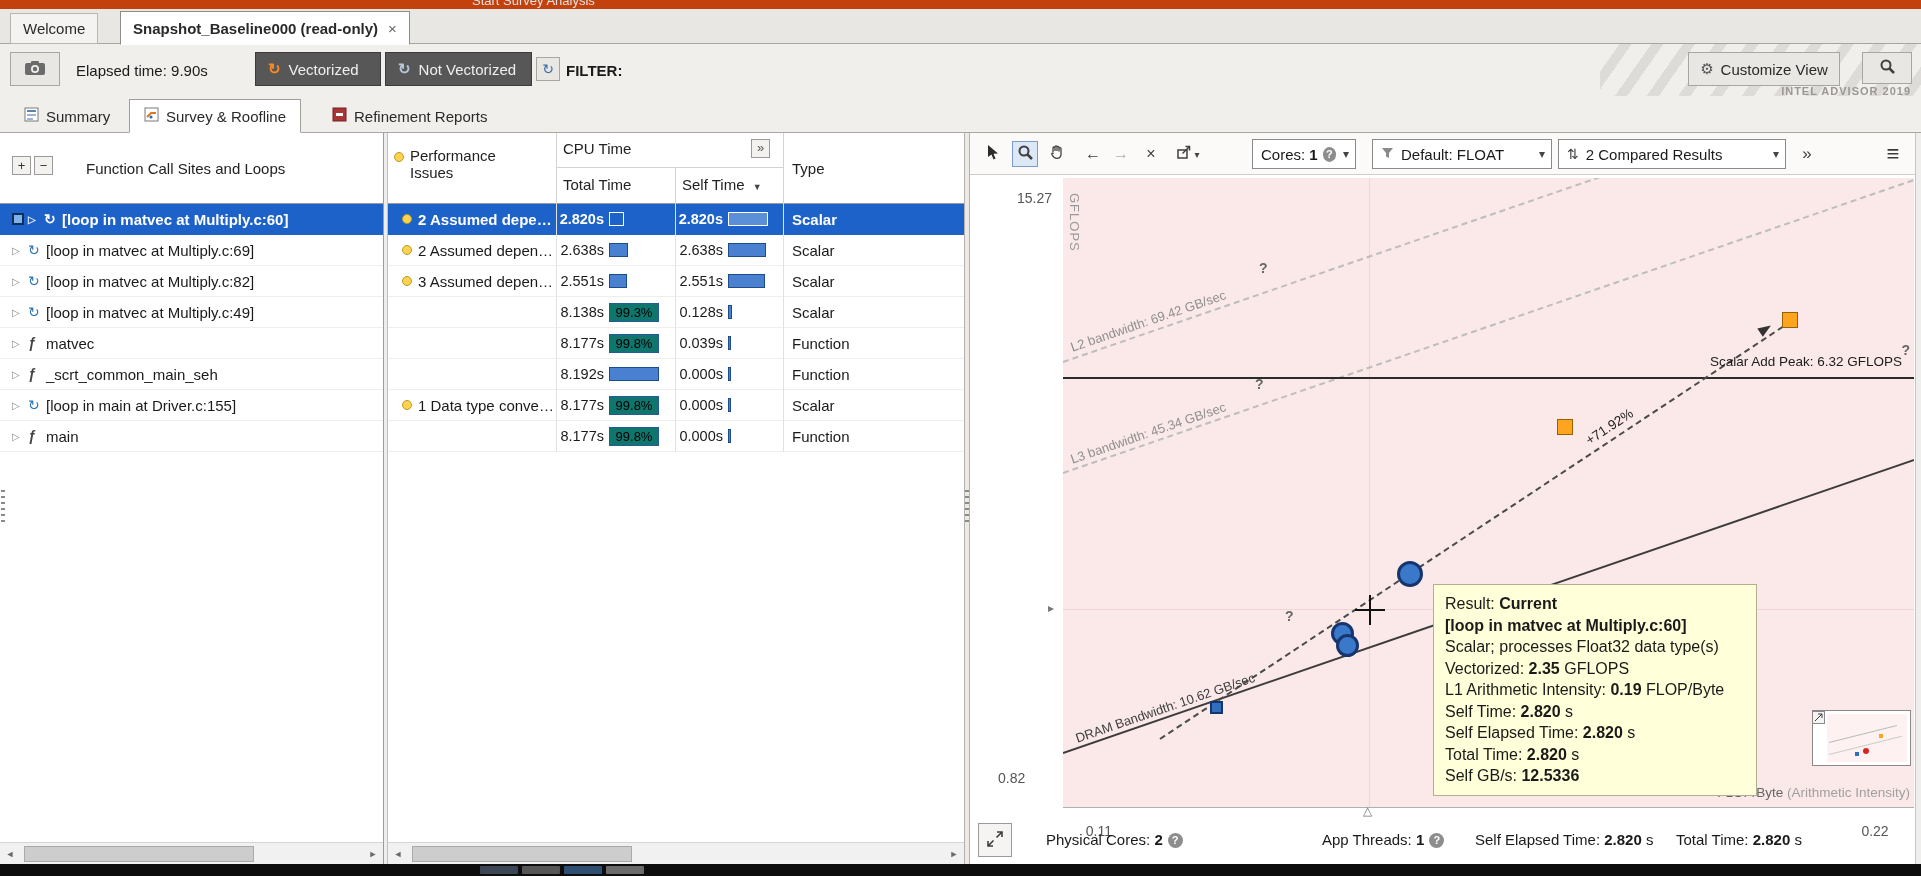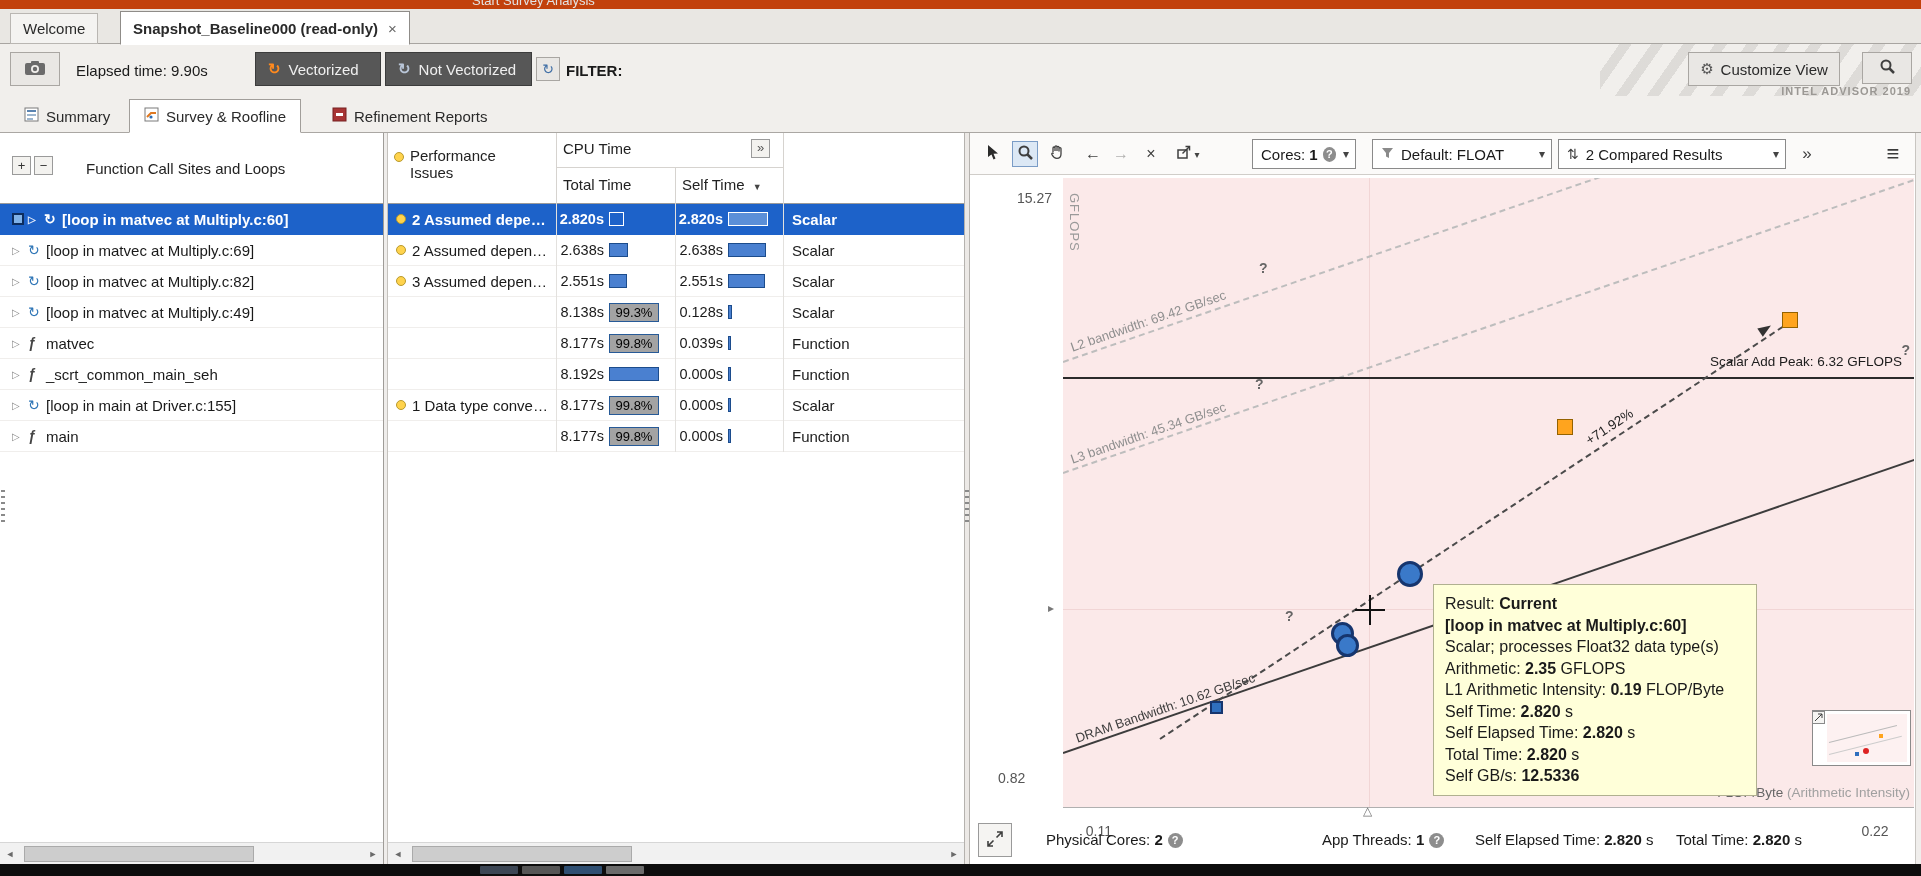--- a/index.html
+++ b/index.html
@@ -37,35 +37,35 @@
   .sq-btn{position:absolute;width:19px;height:19px;background:#f3f2ef;border:1px solid #9a9a9a;font-size:13px;line-height:16px;text-align:center;color:#333}
   .hdr-cell{position:absolute;color:#222}
   .hdr-border-r{border-right:1px solid #d6d3cf}
   .gsplitter{position:absolute;left:383px;top:0;width:5px;height:731px;background:#efedeb;border-left:1px solid #9f9c98;border-right:1px solid #c4c1bd}
   .grid-body{position:absolute;left:0;top:71px;width:964px}
   .grid-row{display:flex;height:31px;align-items:center;border-bottom:1px solid #f0eeec;background:#fff}
   .grid-row.selected{background:#1d62c9;color:#fff;font-weight:bold;border-bottom-color:#1d62c9}
   .cell{display:flex;align-items:center;height:31px}
   .cell-fn{width:383px;padding-left:12px;overflow:hidden;white-space:nowrap}
   .gsplit{width:5px;height:31px;background:#efedeb;border-left:1px solid #9f9c98;border-right:1px solid #c4c1bd;flex:none}
-  .cell-perf{width:169px;padding-left:8px;border-right:1px solid #e3e1de;overflow:hidden;white-space:nowrap}
+  .cell-perf{width:169px;padding-left:14px;border-right:1px solid #e3e1de;overflow:hidden;white-space:nowrap}
   .cell-total{width:119px;border-right:1px solid #e3e1de}
   .cell-self{width:108px;border-right:1px solid #e3e1de}
   .cell-type{flex:1;padding-left:8px}
   .expander{color:#8a8a8a;font-size:10px;width:16px;flex:none}
   .grid-row.selected .expander{color:#e8eefb}
   .row-icon{width:18px;flex:none;font-size:14px}
   .row-icon.loop{color:#2e75b6}
   .row-icon.fn{color:#444;font-style:italic;font-weight:bold}
   .grid-row.selected .row-icon{color:#fff}
   .num{width:52px;text-align:right;padding-right:5px;flex:none;font-size:14.5px}
   .tbar{height:14px;background:#4a80d0;border:1px solid #1c4c8c;flex:none}
   .tbar.outline{background:transparent;border:1px solid #fff}
   .tbar.selbar{background:#5b8fd8;border-color:#fff}
-  .pct{width:50px;height:19px;line-height:17px;text-align:center;font-size:13px;background:#a3a3a3;border:1px solid #275a97;color:#000;flex:none;font-weight:normal}
+  .pct{width:50px;height:19px;line-height:17px;text-align:center;font-size:13px;background:#0f766e;border:1px solid #275a97;color:#000;flex:none;font-weight:normal}
   .bulb{width:10px;height:10px;border-radius:50%;background:#ffd34d;border:1px solid #b99a2e;margin-right:6px;flex:none}
   
   .hscroll{position:absolute;height:22px;background:#f1f1f1;border-top:1px solid #d6d6d6}
   .sb-arrow{position:absolute;top:0;width:20px;height:22px;text-align:center;line-height:22px;font-size:9px;color:#6a6a6a;background:#f1f1f1}
   .sb-thumb{position:absolute;top:3px;height:16px;background:#cdcdcd;border:1px solid #aaa}
   .grip{position:absolute;width:4px;height:36px;background:repeating-linear-gradient(0deg,#8a8a8a 0 2px,transparent 2px 6px)}
   
   .vsplit{left:964px;top:133px;width:6px;height:731px;background:#ece9e6;border-left:1px solid #b5b2ae;border-right:1px solid #b5b2ae}
   .right-strip{left:1915px;top:133px;width:6px;height:731px;background:#f0eeec;border-left:1px solid #c8c5c1}
   
@@ -199,20 +199,21 @@
       <div class="hdr-cell" style="left:86px;top:0;height:71px;line-height:71px">Function Call Sites and Loops</div>
       <div class="hdr-cell hdr-border-r" style="left:557px;top:0;width:227px;height:35px;border-bottom:1px solid #d6d3cf;padding:7px 0 0 6px">
         <span>CPU Time</span>
         <span class="sq-btn" style="left:194px;top:6px;color:#555"><span>»</span></span>
       </div>
       <div class="hdr-cell hdr-border-r" style="left:557px;top:35px;width:119px;height:36px;padding:8px 0 0 6px">Total Time</div>
       <div class="hdr-cell hdr-border-r" style="left:676px;top:35px;width:108px;height:36px;padding:8px 0 8px 6px">
         <span>Self Time</span>
         <span style="font-size:9px;color:#444;margin-left:4px">▼</span>
       </div>
+      <div class="hdr-cell" style="left:784px;top:0;width:180px;height:71px;line-height:71px;padding-left:8px">Type</div>
     </div>
     <div class="gsplitter"></div>
 
     <div class="grid-body">
 
       <div class="grid-row selected">
         <div class="cell cell-fn">
           <span style="width:12px;height:12px;border:2px solid #0d2d5e;background:#7fb2e8;flex:none;margin-right:4px"></span>
           <span class="expander">▷</span>
           <span class="row-icon loop">↻</span>
@@ -487,21 +488,21 @@
       <div class="pt-square" style="left:494px;top:241px;width:16px;height:16px"></div>
       <div class="pt-square" style="left:719px;top:134px;width:16px;height:16px"></div>
 
       <div style="position:absolute;left:292px;top:431px;width:30px;height:2px;background:#111"></div>
       <div style="position:absolute;left:306px;top:417px;width:2px;height:30px;background:#111"></div>
 
       <div class="tooltip">
         <div><span>Result: </span><b>Current</b><span></span></div>
         <div><span></span><b>[loop in matvec at Multiply.c:60]</b><span></span></div>
         <div><span>Scalar; processes Float32 data type(s)</span><b></b><span></span></div>
-        <div><span>Arithmetic: </span><b>2.35</b><span> GFLOPS</span></div>
+        <div><span>Vectorized: </span><b>2.35</b><span> GFLOPS</span></div>
         <div><span>L1 Arithmetic Intensity: </span><b>0.19</b><span> FLOP/Byte</span></div>
         <div><span>Self Time: </span><b>2.820</b><span> s</span></div>
         <div><span>Self Elapsed Time: </span><b>2.820</b><span> s</span></div>
         <div><span>Total Time: </span><b>2.820</b><span> s</span></div>
         <div><span>Self GB/s: </span><b>12.5336</b><span></span></div>
       </div>
 
       <div class="minimap">
         <span style="position:absolute;left:-1px;top:-1px"><svg width="13" height="13">
               <rect x="0.5" y="0.5" width="12" height="12" fill="#f5f4f2" stroke="#8a8a8a"></rect>

